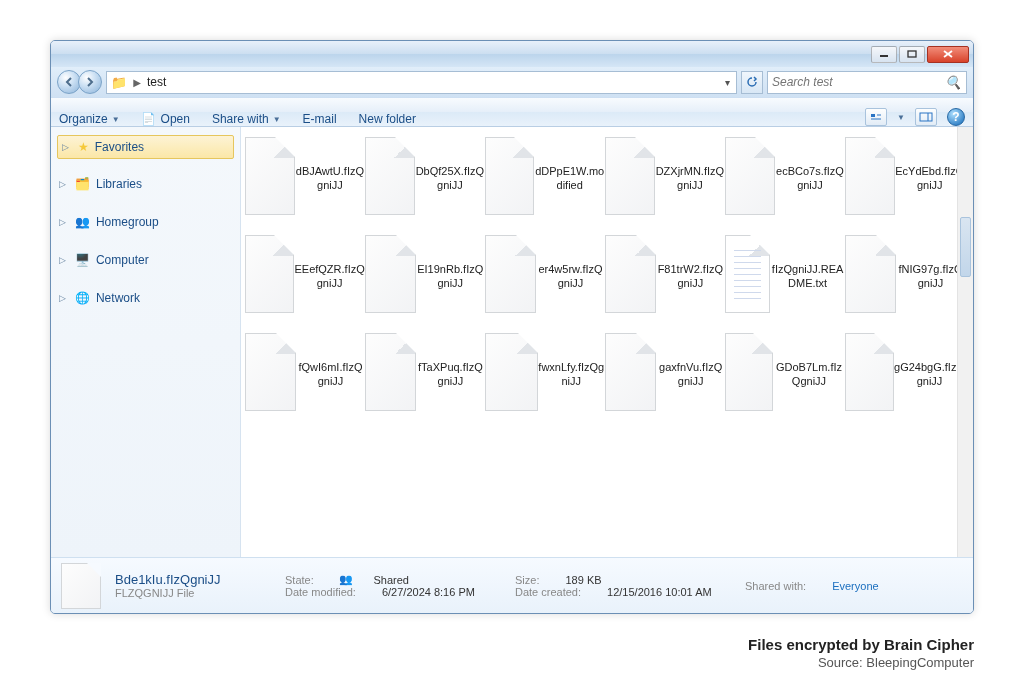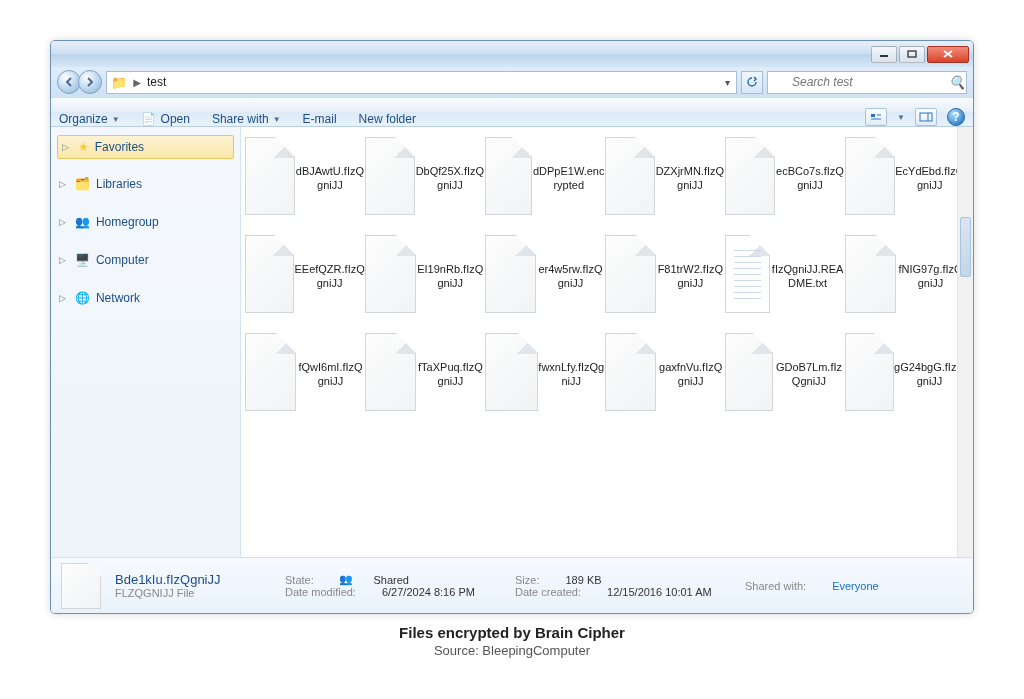--- a/index.html
+++ b/index.html
@@ -90,21 +90,21 @@
   width: 200px;
   height: 23px;
   background:#fff;
   border:1px solid #a6bdd4;
   display:flex; align-items:center;
   padding:0 4px;
   color:#999;
   font-style:italic;
 }
 .searchbox input {
-  border:none; outline:none; flex:1; font-style:italic; color:#999; font-family:inherit; font-size:12px;margin-left:20px;
+  border:none; outline:none; flex:1; font-style:italic; color:#999; font-family:inherit; font-size:12px;
 }
 .searchbox .mag { color:#3a73b0; font-size:13px; margin-left:auto; }
 
 
 .toolbar {
   height: 30px;
   background: linear-gradient(#f8fbfe, #e6eff9 49%, #dceaf7 51%, #e9f2fb);
   border-top:1px solid #cddff2;
   border-bottom:1px solid #b9cee4;
   display:flex;
@@ -259,21 +259,21 @@
   font-size:11px;
   align-items:center;
 }
 .details-grid .fname { font-size:13px; color:#1b4e87; }
 .details-grid .ftype { color:#888; }
 .dlabel { color:#888; text-align:right; padding-right:6px;}
 .dval { color:#333; }
 .dval.link { color:#1b6fbf; }
 .row { display:flex; gap:20px; align-items:center;}
 
-.caption { text-align:center; margin-top:10px; }
+.caption { text-align:right; margin-top:22px; }
 .caption .cap1 { font-weight:bold; font-size:15px; color:#222; }
 .caption .cap2 { color:#555; font-size:13px; margin-top:2px;}
 </style>
 </head>
 <body>
 
 <div class="window">
 
   <div class="titlebar">
     <div class="winbtn min">
@@ -397,21 +397,21 @@
           <div class="fileitem">
             <div class="doc-icon"></div>
             <div class="filename">dBJAwtU.fIzQgniJJ</div>
           </div>
           <div class="fileitem">
             <div class="doc-icon"></div>
             <div class="filename">DbQf25X.fIzQgniJJ</div>
           </div>
           <div class="fileitem">
             <div class="doc-icon"></div>
-            <div class="filename">dDPpE1W.encrypted</div>
+            <div class="filename">dDPpE1W.modified</div>
           </div>
           <div class="fileitem">
             <div class="doc-icon"></div>
             <div class="filename">DZXjrMN.fIzQgniJJ</div>
           </div>
           <div class="fileitem">
             <div class="doc-icon"></div>
             <div class="filename">ecBCo7s.fIzQgniJJ</div>
           </div>
           <div class="fileitem">

